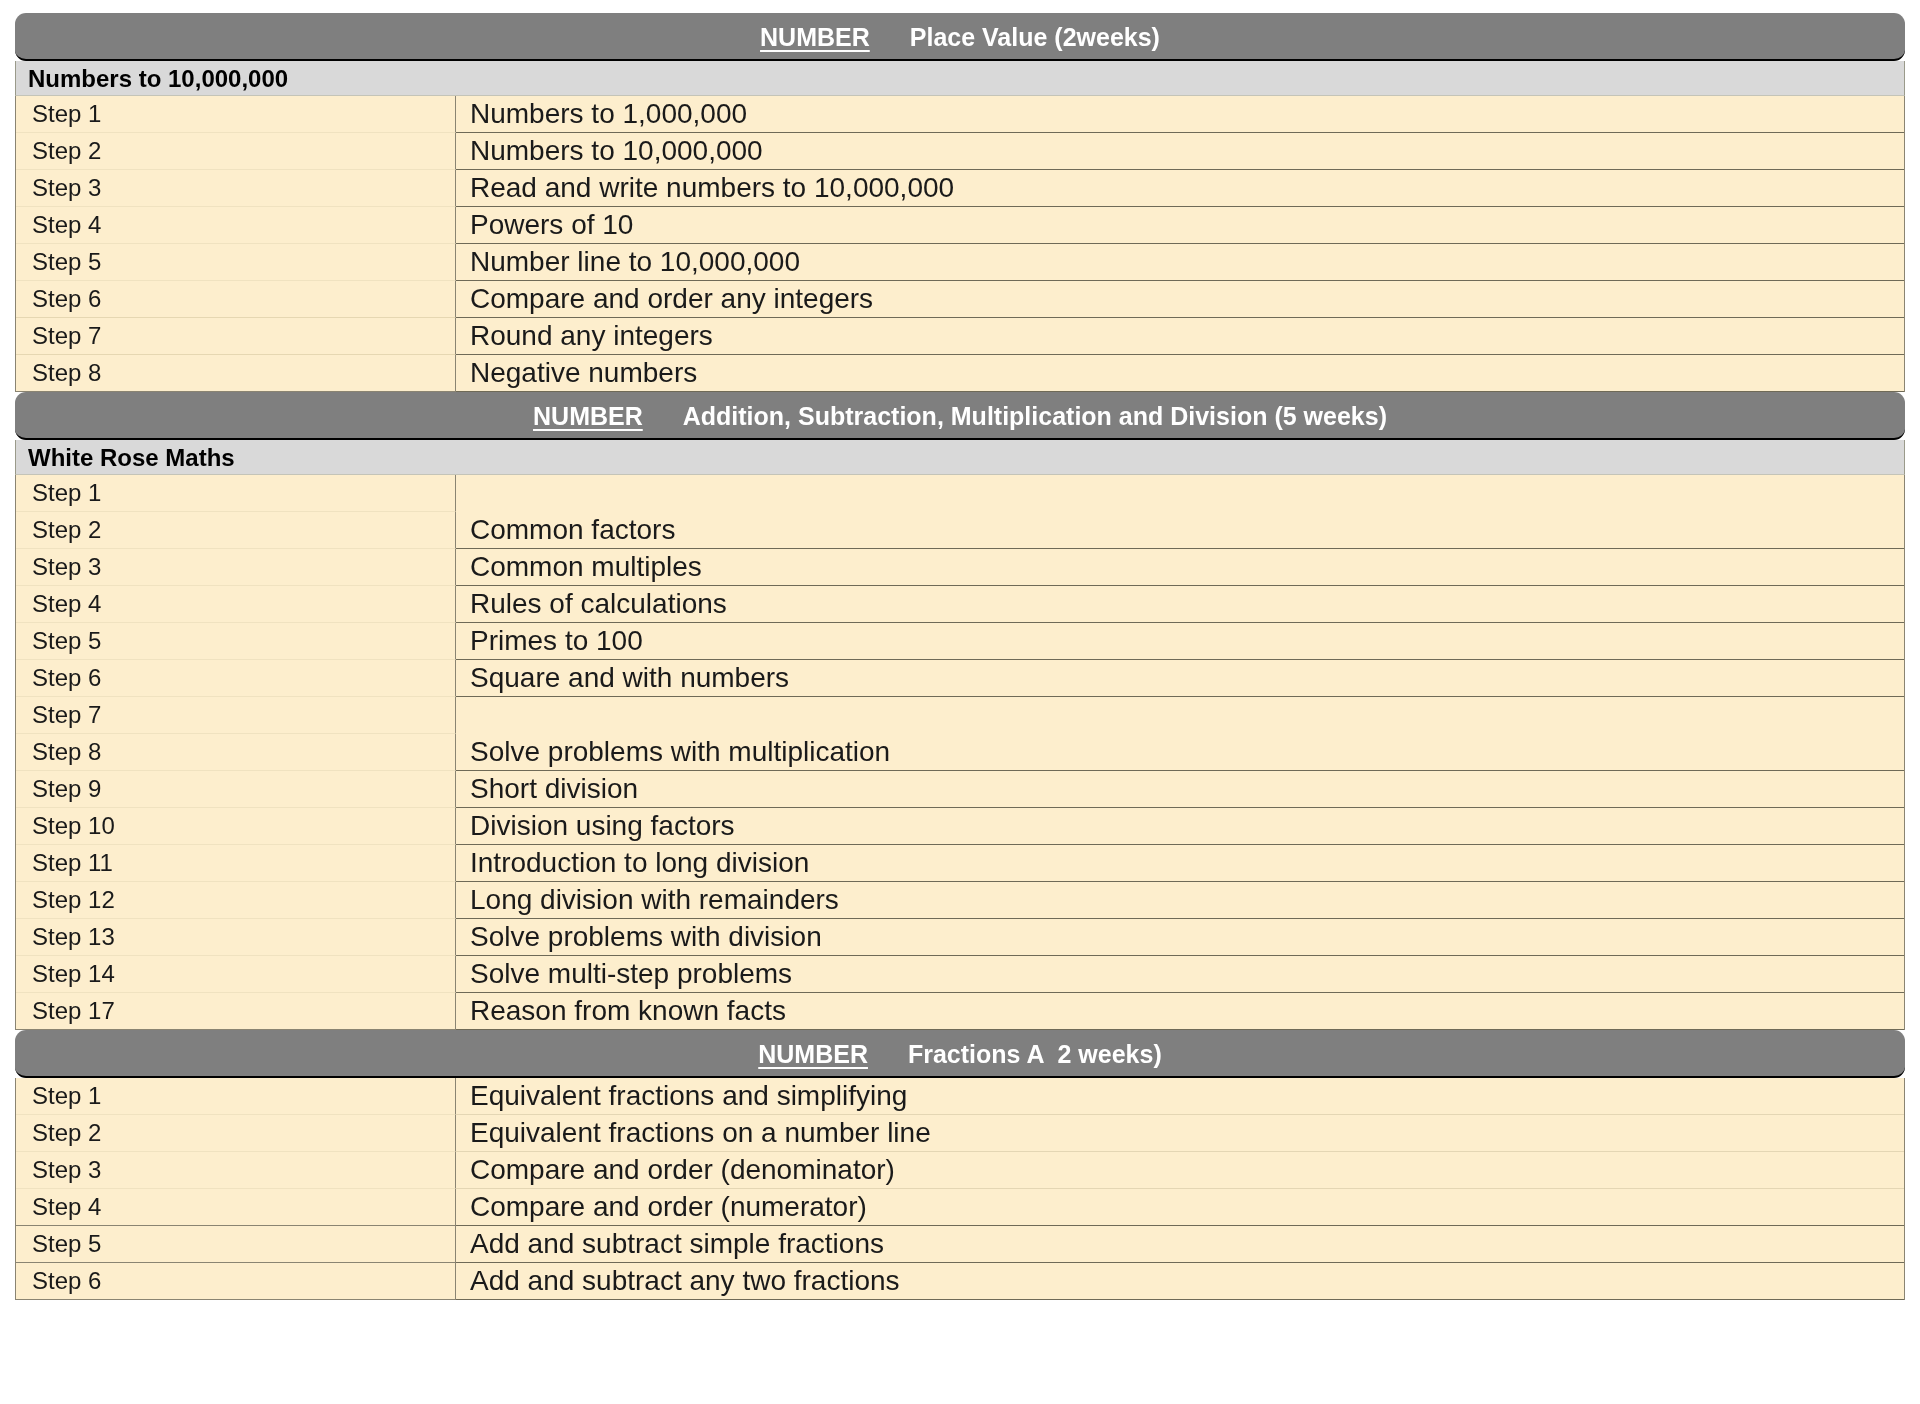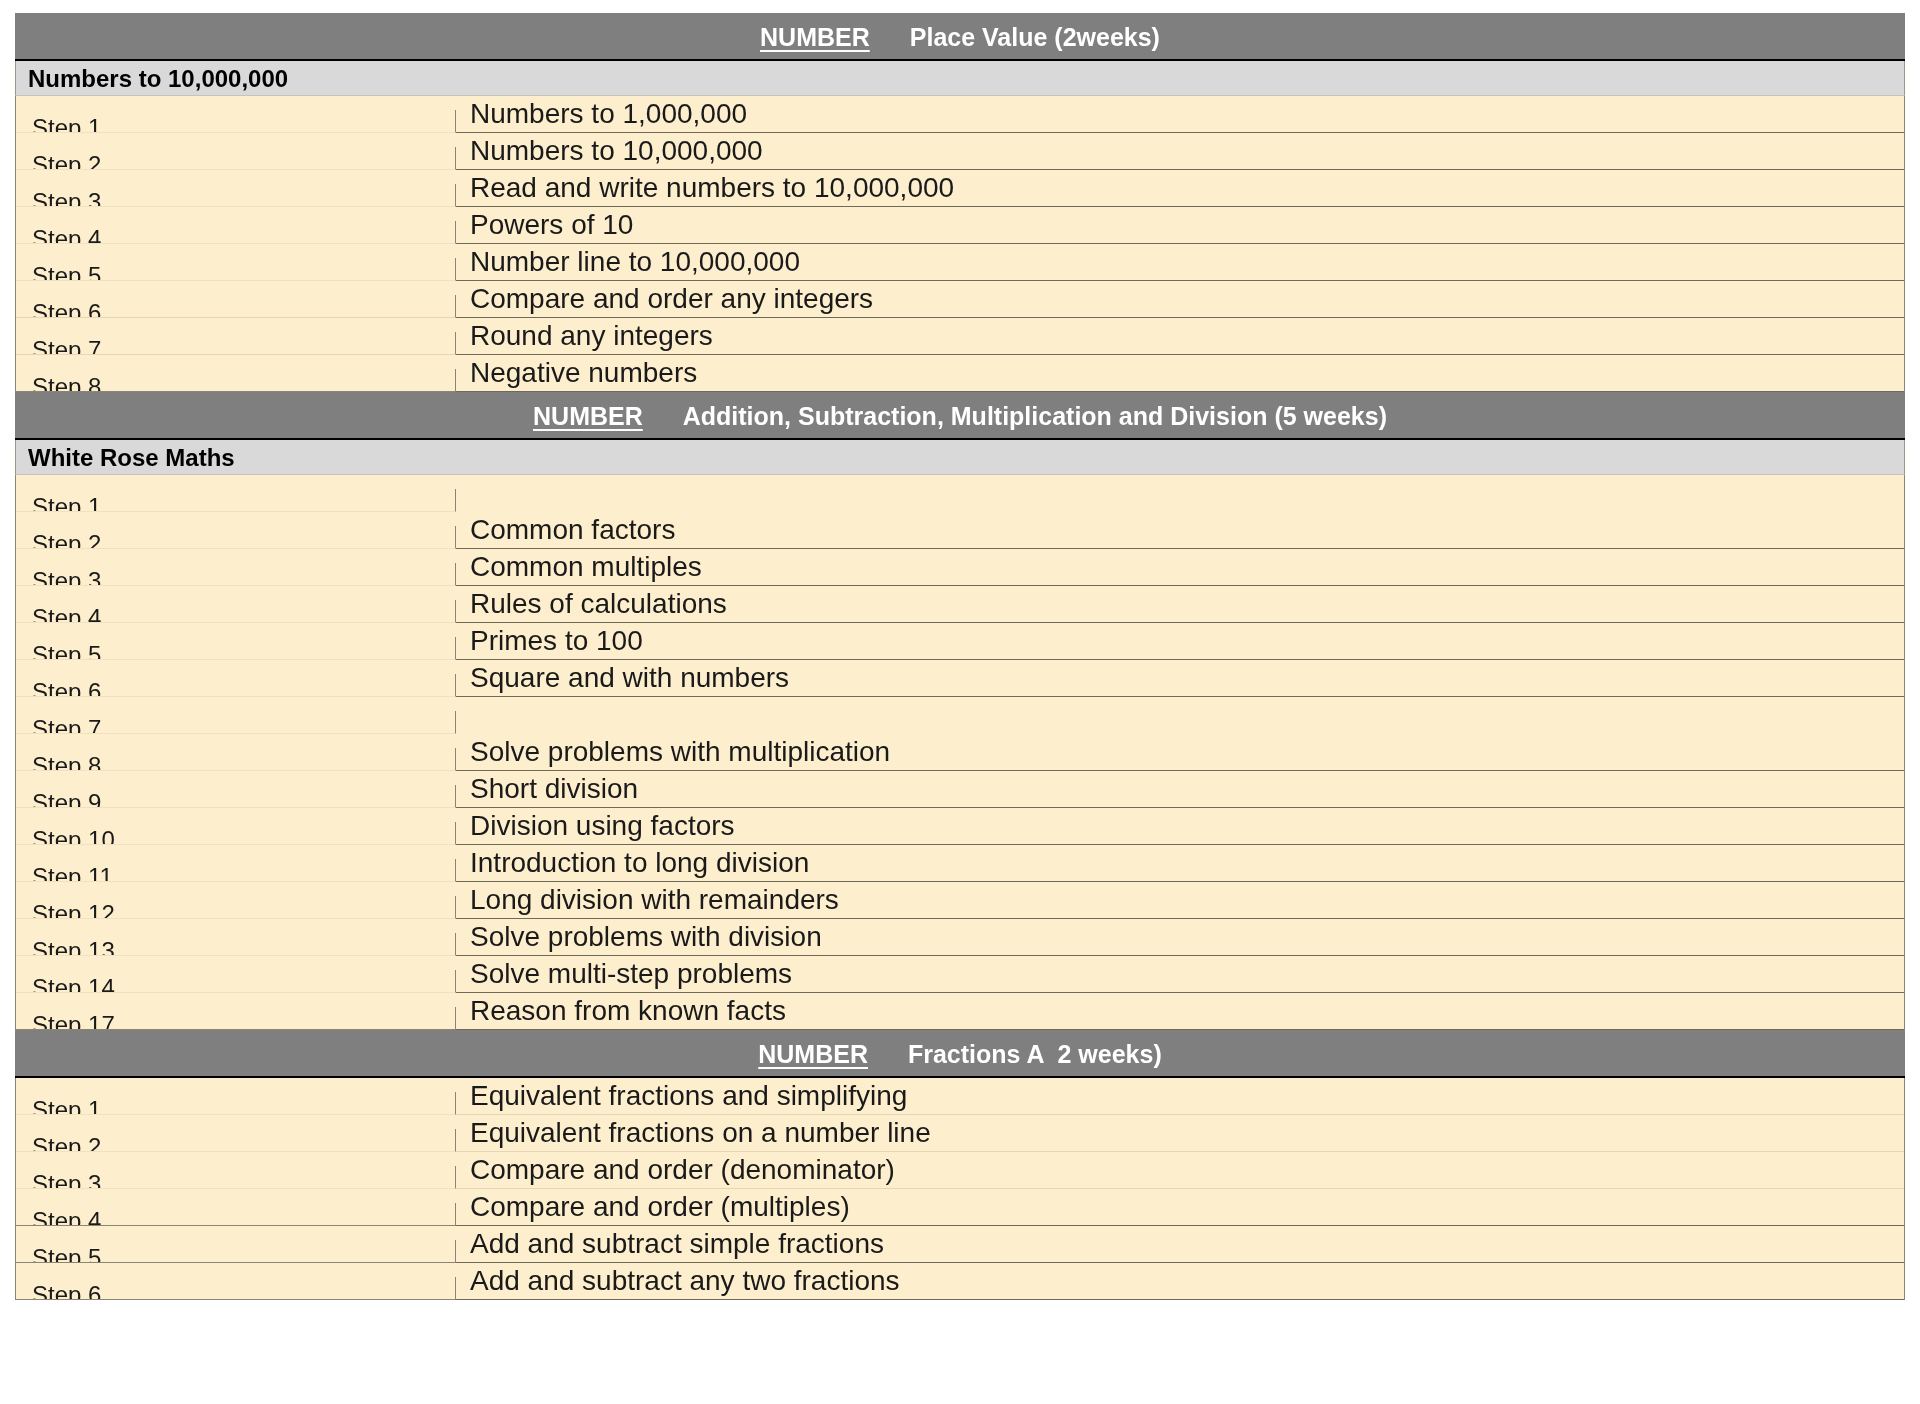--- a/index.html
+++ b/index.html
@@ -33,20 +33,21 @@
     color: #ffffff;
     height: 48px;
     line-height: 48px;
     text-align: center;
     font-weight: bold;
     font-size: 25px;
     border-bottom: 2px solid #000000;
     box-sizing: border-box;
     white-space: pre;
     overflow: hidden;
+    border-radius: 11px;
   }
   .band .strand {
     text-decoration: underline;
     text-underline-offset: 4px;
   }
   .band .gap { display: inline-block; width: 40px; }
 
   
   .subhead {
     background: #d9d9d9;
@@ -82,21 +83,20 @@
     flex: 0 0 440px;
     box-sizing: border-box;
     font-size: 24px;
     line-height: 36px;
     color: #1a1a1a;
     padding-left: 16px;
     border-bottom: 1px solid #f0e2c0;
     border-right: 1px solid #8a8472;
     white-space: nowrap;
     overflow: hidden;
-    margin-top: 14px;
   }
   .row .c-obj {
     flex: 1 1 auto;
     box-sizing: border-box;
     font-size: 28px;
     line-height: 36px;
     color: #1a1a1a;
     padding-left: 14px;
     border-bottom: 1px solid #6f6a57;
     white-space: pre;
@@ -226,21 +226,21 @@
         <div class="row noline">
           <div class="c-step">Step 2</div>
           <div class="c-obj">Equivalent fractions on a number line</div>
         </div>
         <div class="row noline">
           <div class="c-step">Step 3</div>
           <div class="c-obj">Compare and order (denominator)</div>
         </div>
         <div class="row hardline">
           <div class="c-step">Step 4</div>
-          <div class="c-obj">Compare and order (multiples)</div>
+          <div class="c-obj">Compare and order (numerator)</div>
         </div>
         <div class="row hardline">
           <div class="c-step">Step 5</div>
           <div class="c-obj">Add and subtract simple fractions</div>
         </div>
         <div class="row">
           <div class="c-step">Step 6</div>
           <div class="c-obj">Add and subtract any two fractions</div>
         </div>
       </div>

